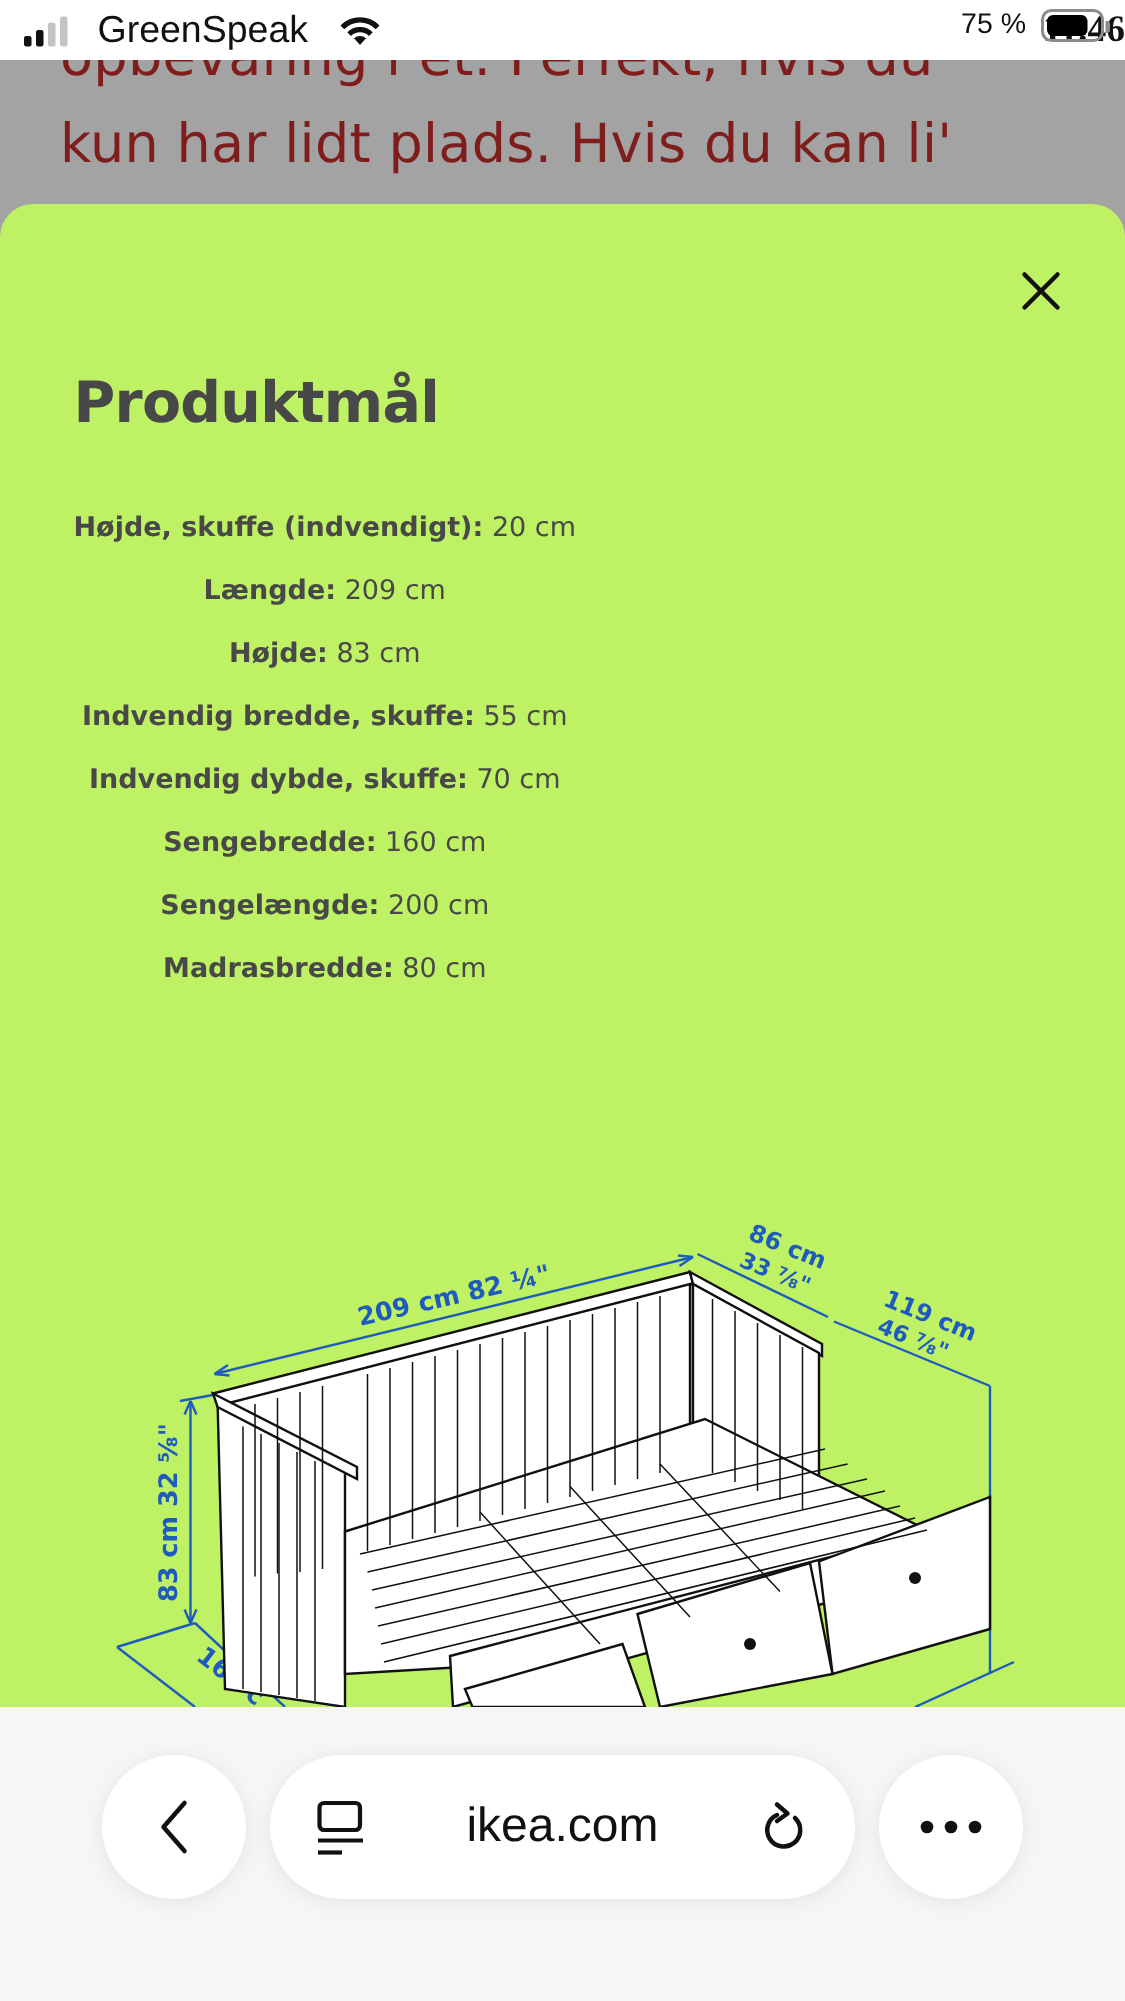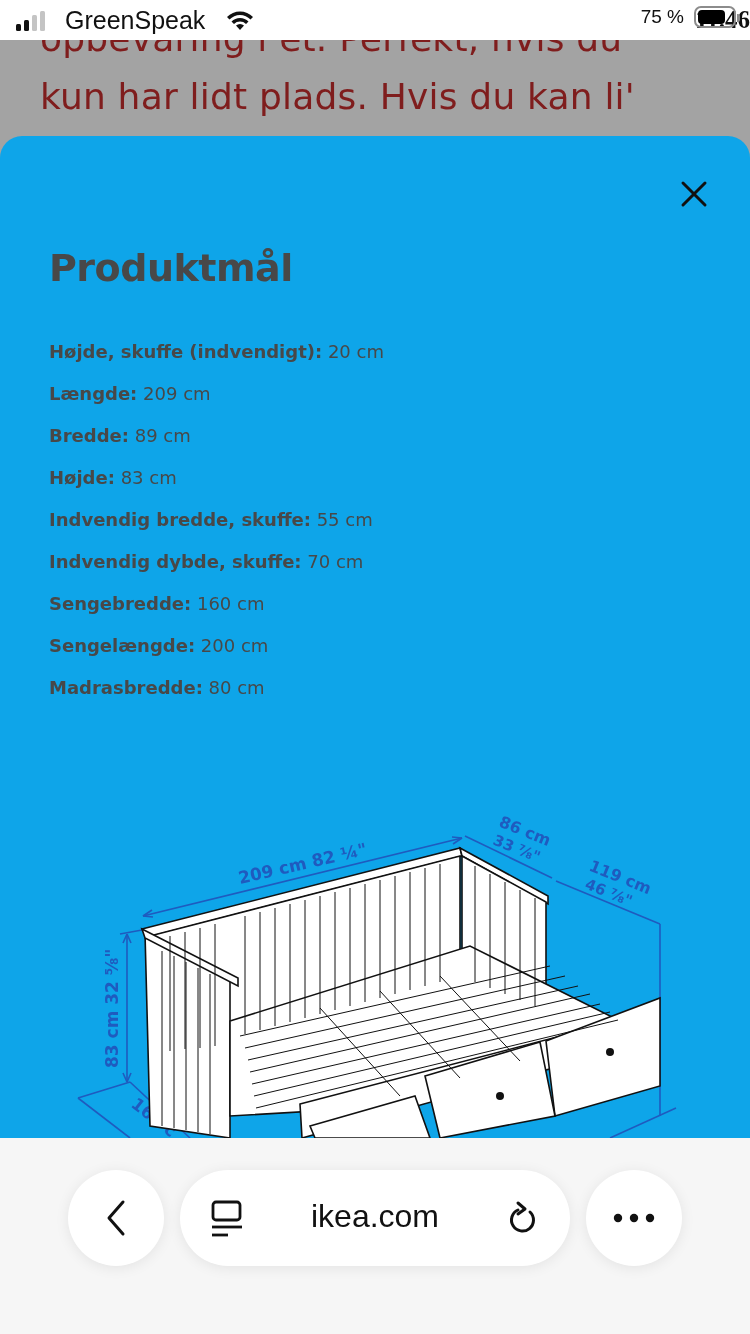--- a/index.html
+++ b/index.html
@@ -21,21 +21,21 @@
   .battery-fill { height: 100%; background: #000; border-radius: 4px; }
   .battery-tip { position: absolute; right: -6px; top: 6px; width: 3px; height: 8px; background: #8c8c8c; border-radius: 0 2px 2px 0; }
 
   
   .bg-page { position: absolute; top: 40px; left: 0; width: 750px; height: 100px; overflow: hidden; }
   .bg-line { position: absolute; left: 40px; font-family: "DejaVu Sans", sans-serif; font-size: 36px; color: #7f1d1d; white-space: nowrap; letter-spacing: 0.2px; }
   .bg-line.l1 { top: -22px; }
   .bg-line.l2 { top: 36px; }
 
   
-  .sheet { position: absolute; top: 136px; left: 0; width: 750px; height: 1198px; background: #0ea5e9; border-radius: 22px 22px 0 0; overflow: hidden; }
+  .sheet { position: absolute; top: 136px; left: 0; width: 750px; height: 1198px; background: #bef264; border-radius: 22px 22px 0 0; overflow: hidden; text-align: center; }
   .close-btn { position: absolute; right: 36px; top: 38px; width: 40px; height: 40px; cursor: pointer; }
   .sheet-title { position: absolute; left: 49px; top: 110px; font-family: "DejaVu Sans", sans-serif; font-weight: bold; font-size: 38px; color: #484848; letter-spacing: -0.5px; }
   .dims { position: absolute; left: 49px; top: 198px; list-style: none; }
   .dims li { height: 42px; line-height: 36px; font-size: 18px; color: #484848; white-space: nowrap; }
   .dims .k { font-weight: bold; }
   .dims .v { font-weight: normal; }
 
   .diagram { position: absolute; left: 70px; top: 650px; width: 620px; height: 352px; overflow: hidden; }
   .diagram svg { width: 620px; height: 352px; }
   .dim-label { font-family: "DejaVu Sans", sans-serif; font-weight: bold; fill: #1f5bbf; }
@@ -89,21 +89,20 @@
     <svg viewBox="0 0 40 40" width="40" height="40">
       <path d="M9 9 L31 31 M31 9 L9 31" stroke="#111" stroke-width="3" stroke-linecap="round"></path>
     </svg>
   </div>
 
   <h1 class="sheet-title">Produktmål</h1>
 
   <ul class="dims">
     <li><span class="k">Højde, skuffe (indvendigt):</span> <span class="v">20 cm</span></li>
     <li><span class="k">Længde:</span> <span class="v">209 cm</span></li>
-    <li><span class="k">Bredde:</span> <span class="v">89 cm</span></li>
     <li><span class="k">Højde:</span> <span class="v">83 cm</span></li>
     <li><span class="k">Indvendig bredde, skuffe:</span> <span class="v">55 cm</span></li>
     <li><span class="k">Indvendig dybde, skuffe:</span> <span class="v">70 cm</span></li>
     <li><span class="k">Sengebredde:</span> <span class="v">160 cm</span></li>
     <li><span class="k">Sengelængde:</span> <span class="v">200 cm</span></li>
     <li><span class="k">Madrasbredde:</span> <span class="v">80 cm</span></li>
   </ul>
 
   <div class="diagram">
     <svg viewBox="0 0 620 352">

